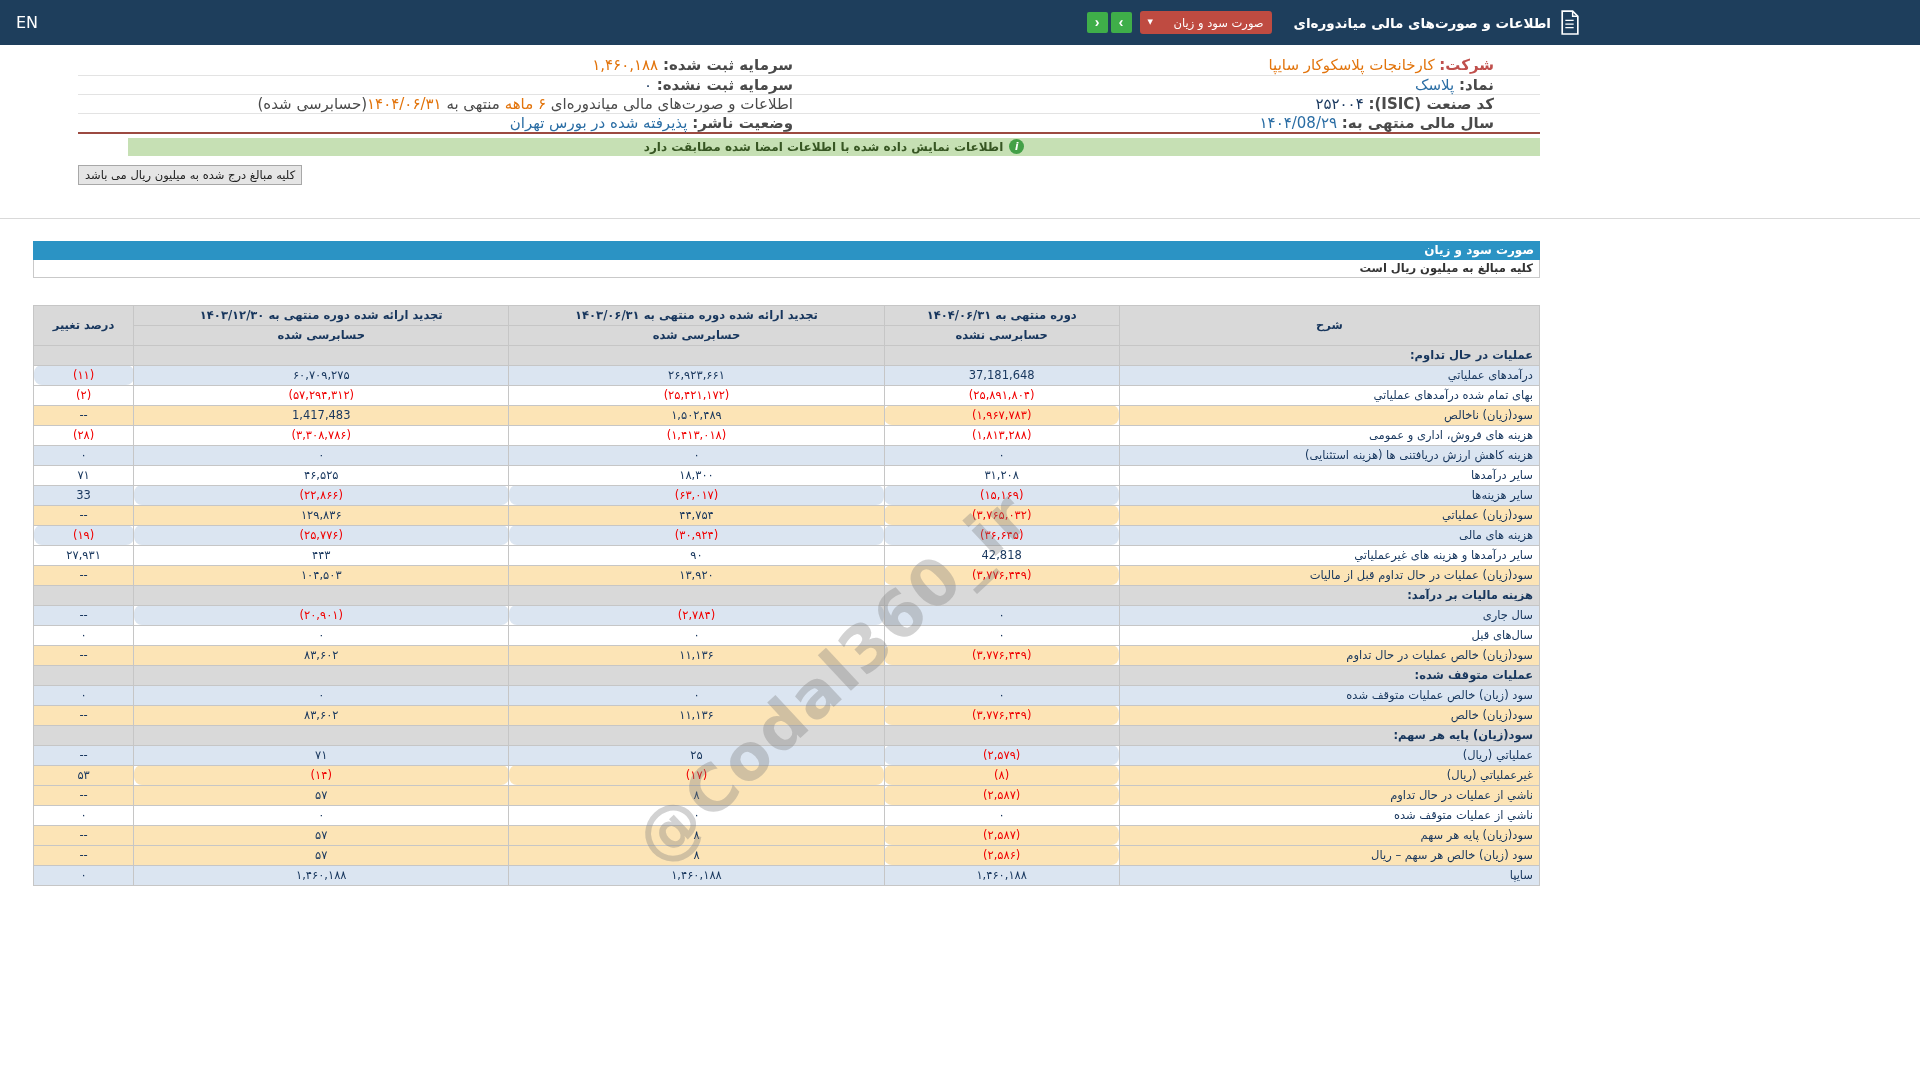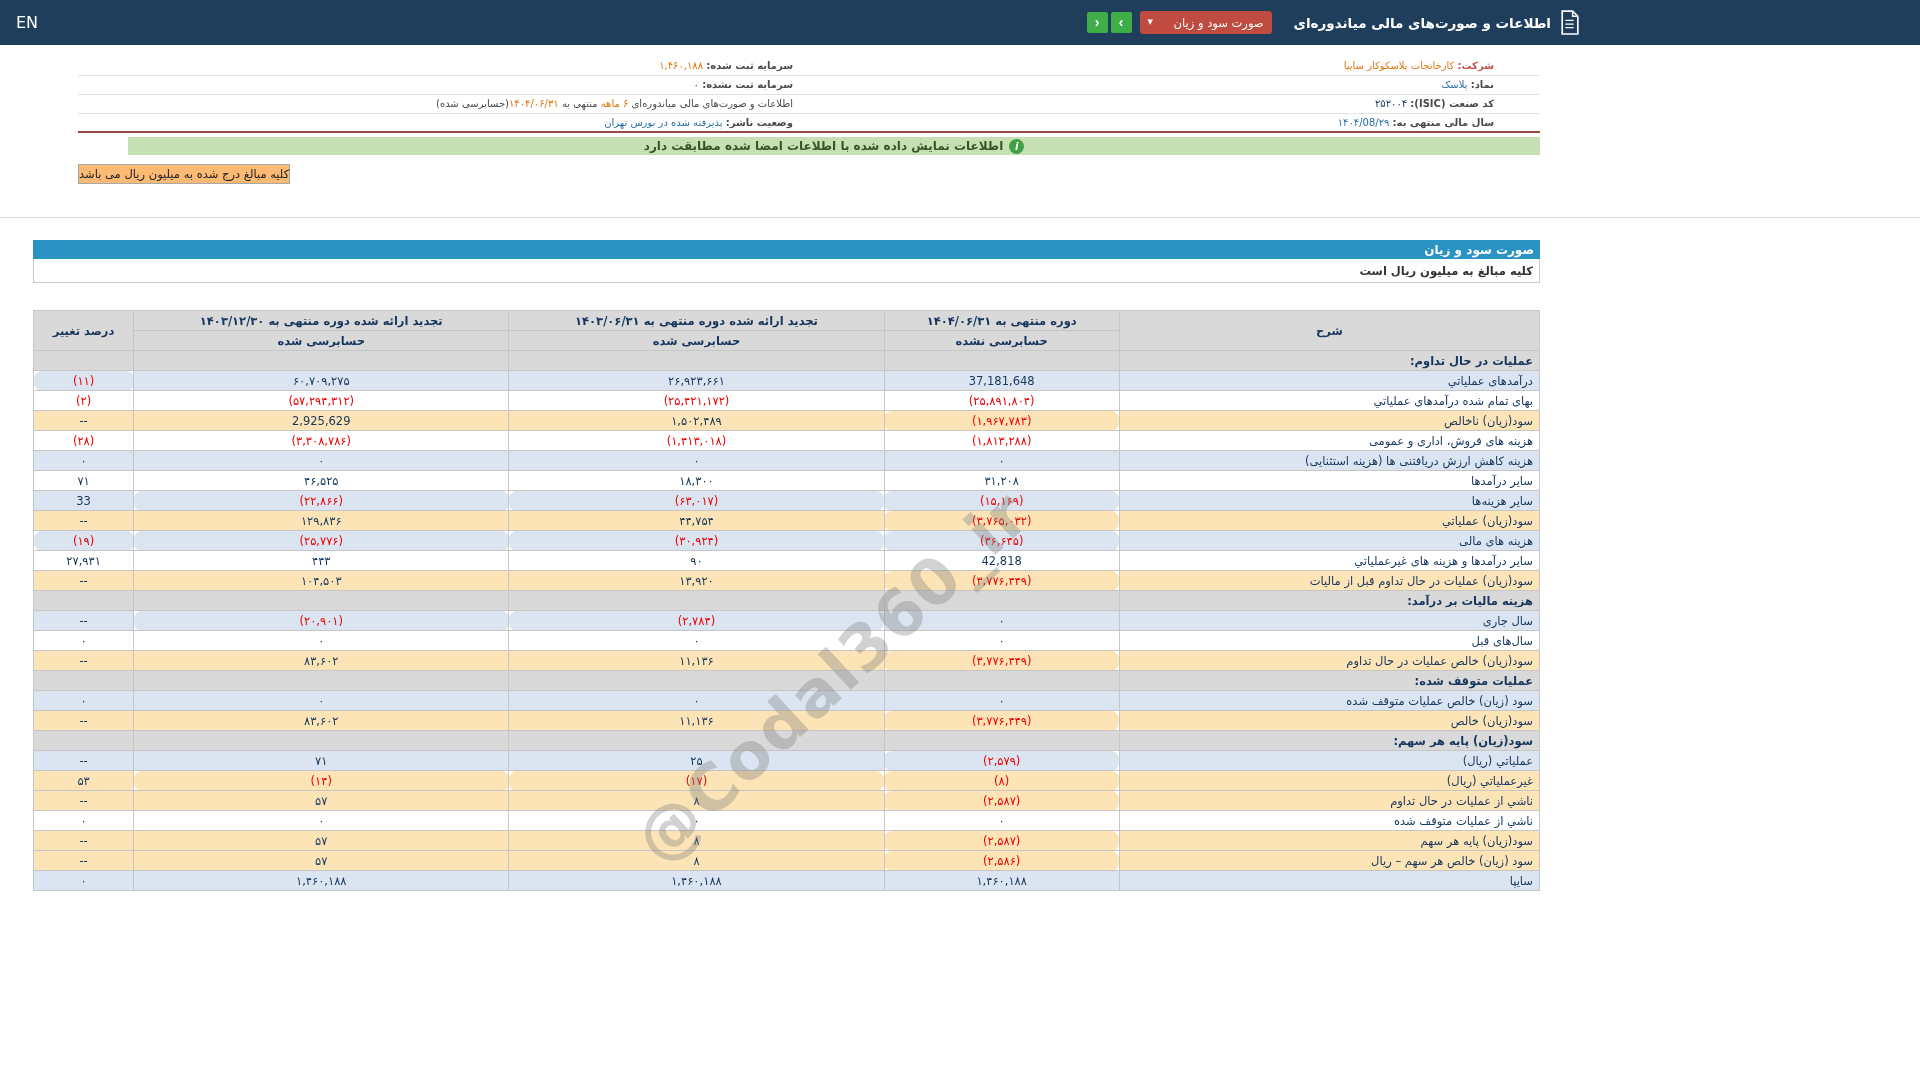--- a/index.html
+++ b/index.html
@@ -54,21 +54,21 @@
     margin-left: 3px;
     padding: 0;
   }
   .en-label { color: #fff; font-size: 16px; cursor: pointer; }
 
   
   .info-wrap { margin: 11px 380px 0 78px; }
   .info-table { width: 100%; border-collapse: collapse; border-bottom: 2px solid #9c4a41; }
   .info-table td {
     height: 19px;
-    font-size: 10px;
+    font-size: 15px;
     border-bottom: 1px solid #e3e3e3;
     vertical-align: middle;
     white-space: nowrap;
   }
   .info-table td.cell-r { width: 50%; padding-right: 46px; }
   .info-table td.cell-l { width: 50%; padding-right: 16px; }
   .lbl { font-weight: bold; }
   .c-dark   { color: #4a4a4a; }
   .c-red    { color: #c0504d; }
   .c-orange { color: #e2740c; }
@@ -102,43 +102,43 @@
     display: flex; align-items: center; justify-content: center;
     flex: 0 0 auto;
   }
 
   .amounts-box {
     margin-top: 9px;
     margin-right: auto;   
     margin-left: 0;
     width: fit-content;
     border: 1px solid #a8a8a8;
-    padding: 2px 0;
+    padding: 2px 6px;
     font-size: 11.5px;
     color: #222;
-    background: #fdba74;
+    background: #e5e5e5;
     white-space: nowrap;
   }
 
   .divider { margin-top: 33px; height: 1px; background: #d9d9d9; }
 
   
   .main-wrap { margin: 22px 380px 0 33px; position: relative; }
   .section-bar {
     height: 19px;
     background: #2b93c4;
     color: #fff;
     font-weight: bold;
     font-size: 12px;
     display: flex;
     align-items: center;
     padding-right: 6px;
   }
   .unit-row {
-    height: 24px;
+    height: 18px;
     border: 1px solid #c9c9c9;
     border-top: none;
     display: flex;
     align-items: center;
     padding-right: 6px;
     font-size: 11.5px;
     font-weight: bold;
     color: #333;
     background: #fff;
   }
@@ -311,21 +311,21 @@
           <td class="desc">بهای تمام شده درآمدهای عملیاتي</td>
           <td class="num neg">(۲۵,۸۹۱,۸۰۴)</td>
           <td class="num neg">(۲۵,۴۲۱,۱۷۲)</td>
           <td class="num neg">(۵۷,۲۹۴,۳۱۲)</td>
           <td class="num neg">(۲)</td>
         </tr>
         <tr class="tone-yellow">
           <td class="desc">سود(زیان) ناخالص</td>
           <td class="num neg">(۱,۹۶۷,۷۸۳)</td>
           <td class="num">۱,۵۰۲,۴۸۹</td>
-          <td class="num">2,925,629</td>
+          <td class="num">1,417,483</td>
           <td class="num">--</td>
         </tr>
         <tr class="tone-white">
           <td class="desc">هزینه های فروش، اداری و عمومی</td>
           <td class="num neg">(۱,۸۱۳,۲۸۸)</td>
           <td class="num neg">(۱,۴۱۳,۰۱۸)</td>
           <td class="num neg">(۳,۳۰۸,۷۸۶)</td>
           <td class="num neg">(۲۸)</td>
         </tr>
         <tr class="tone-blue">

